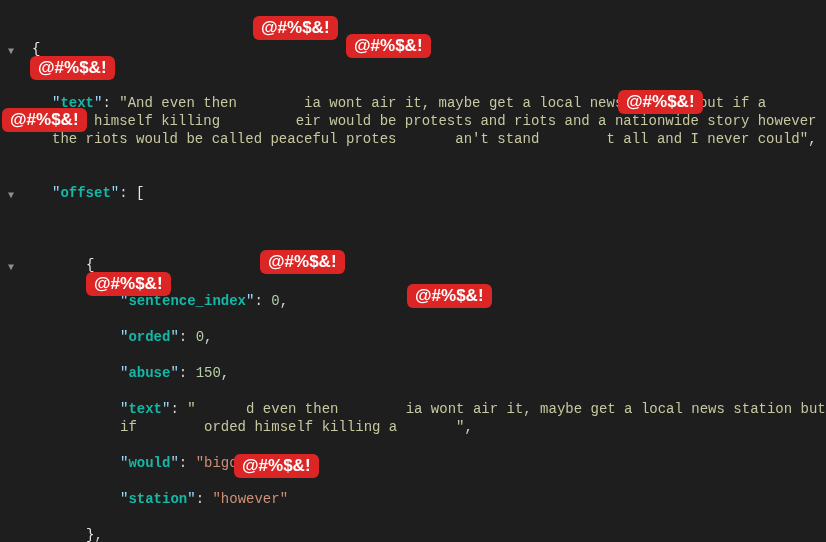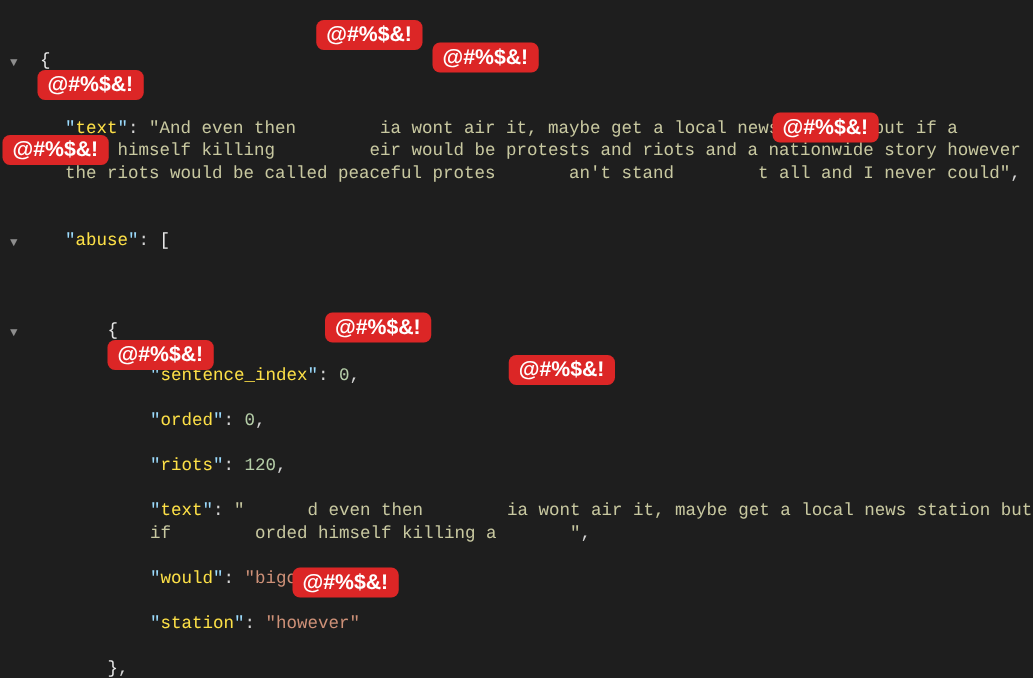--- a/index.html
+++ b/index.html
@@ -43,40 +43,40 @@
     position: absolute;
     background: #dc2626;
     color: #fff;
     font-weight: bold;
     font-family: Arial, sans-serif;
     font-size: 17px;
     padding: 3px 8px;
     border-radius: 6px;
     user-select: none;
   }
-  .propkey { color: #fde047; }
+  .propkey { color: #14b8a6; font-weight: bold; }
   .v-str { color: #ce9178; }
   .text-value { color: #c8c8a0; }
 </style>
 </head>
 <body>
 
 <div class="editor">
 
 <div class="line rel"><span class="chev">▼</span><span class="curly">{</span></div>
 
 <div class="line indent1"><span class="q">"</span><span class="propkey">text</span><span class="q">"</span><span class="colon">:</span> <span class="text-value">"And even then        ia wont air it, maybe get a local news station but if a      rded himself killing         eir would be protests and riots and a nationwide story however the riots would be called peaceful protes       an't stand        t all and I never could"</span><span class="comma">,</span></div>
 
-<div class="line indent1 rel"><span class="chev">▼</span><span class="q">"</span><span class="propkey">abuse</span><span class="q">"</span><span class="colon">:</span> <span class="bracket">[</span></div>
+<div class="line indent1 rel"><span class="chev">▼</span><span class="q">"</span><span class="propkey">offset</span><span class="q">"</span><span class="colon">:</span> <span class="bracket">[</span></div>
 
 
 <div class="line indent2 rel"><span class="chev">▼</span><span class="curly">{</span></div>
 <div class="line indent3"><span class="q">"</span><span class="propkey">sentence_index</span><span class="q">"</span><span class="colon">:</span> <span class="num">0</span><span class="comma">,</span></div>
 <div class="line indent3"><span class="q">"</span><span class="propkey">orded</span><span class="q">"</span><span class="colon">:</span> <span class="num">0</span><span class="comma">,</span></div>
-<div class="line indent3"><span class="q">"</span><span class="propkey">riots</span><span class="q">"</span><span class="colon">:</span> <span class="num">120</span><span class="comma">,</span></div>
+<div class="line indent3"><span class="q">"</span><span class="propkey">abuse</span><span class="q">"</span><span class="colon">:</span> <span class="num">150</span><span class="comma">,</span></div>
 <div class="line indent3"><span class="q">"</span><span class="propkey">text</span><span class="q">"</span><span class="colon">:</span> <span class="text-value">"      d even then        ia wont air it, maybe get a local news station but if        orded himself killing a       "</span><span class="comma">,</span></div>
 <div class="line indent3"><span class="q">"</span><span class="propkey">would</span><span class="q">"</span><span class="colon">:</span> <span class="v-str">"<span>bigotry</span>"</span><span class="comma">,</span></div>
 <div class="line indent3"><span class="q">"</span><span class="propkey">station</span><span class="q">"</span><span class="colon">:</span> <span class="v-str">"<span>however</span>"</span></div>
 <div class="line indent2"><span class="curly">}</span><span class="comma">,</span></div>
 
 
 
 
 
 

